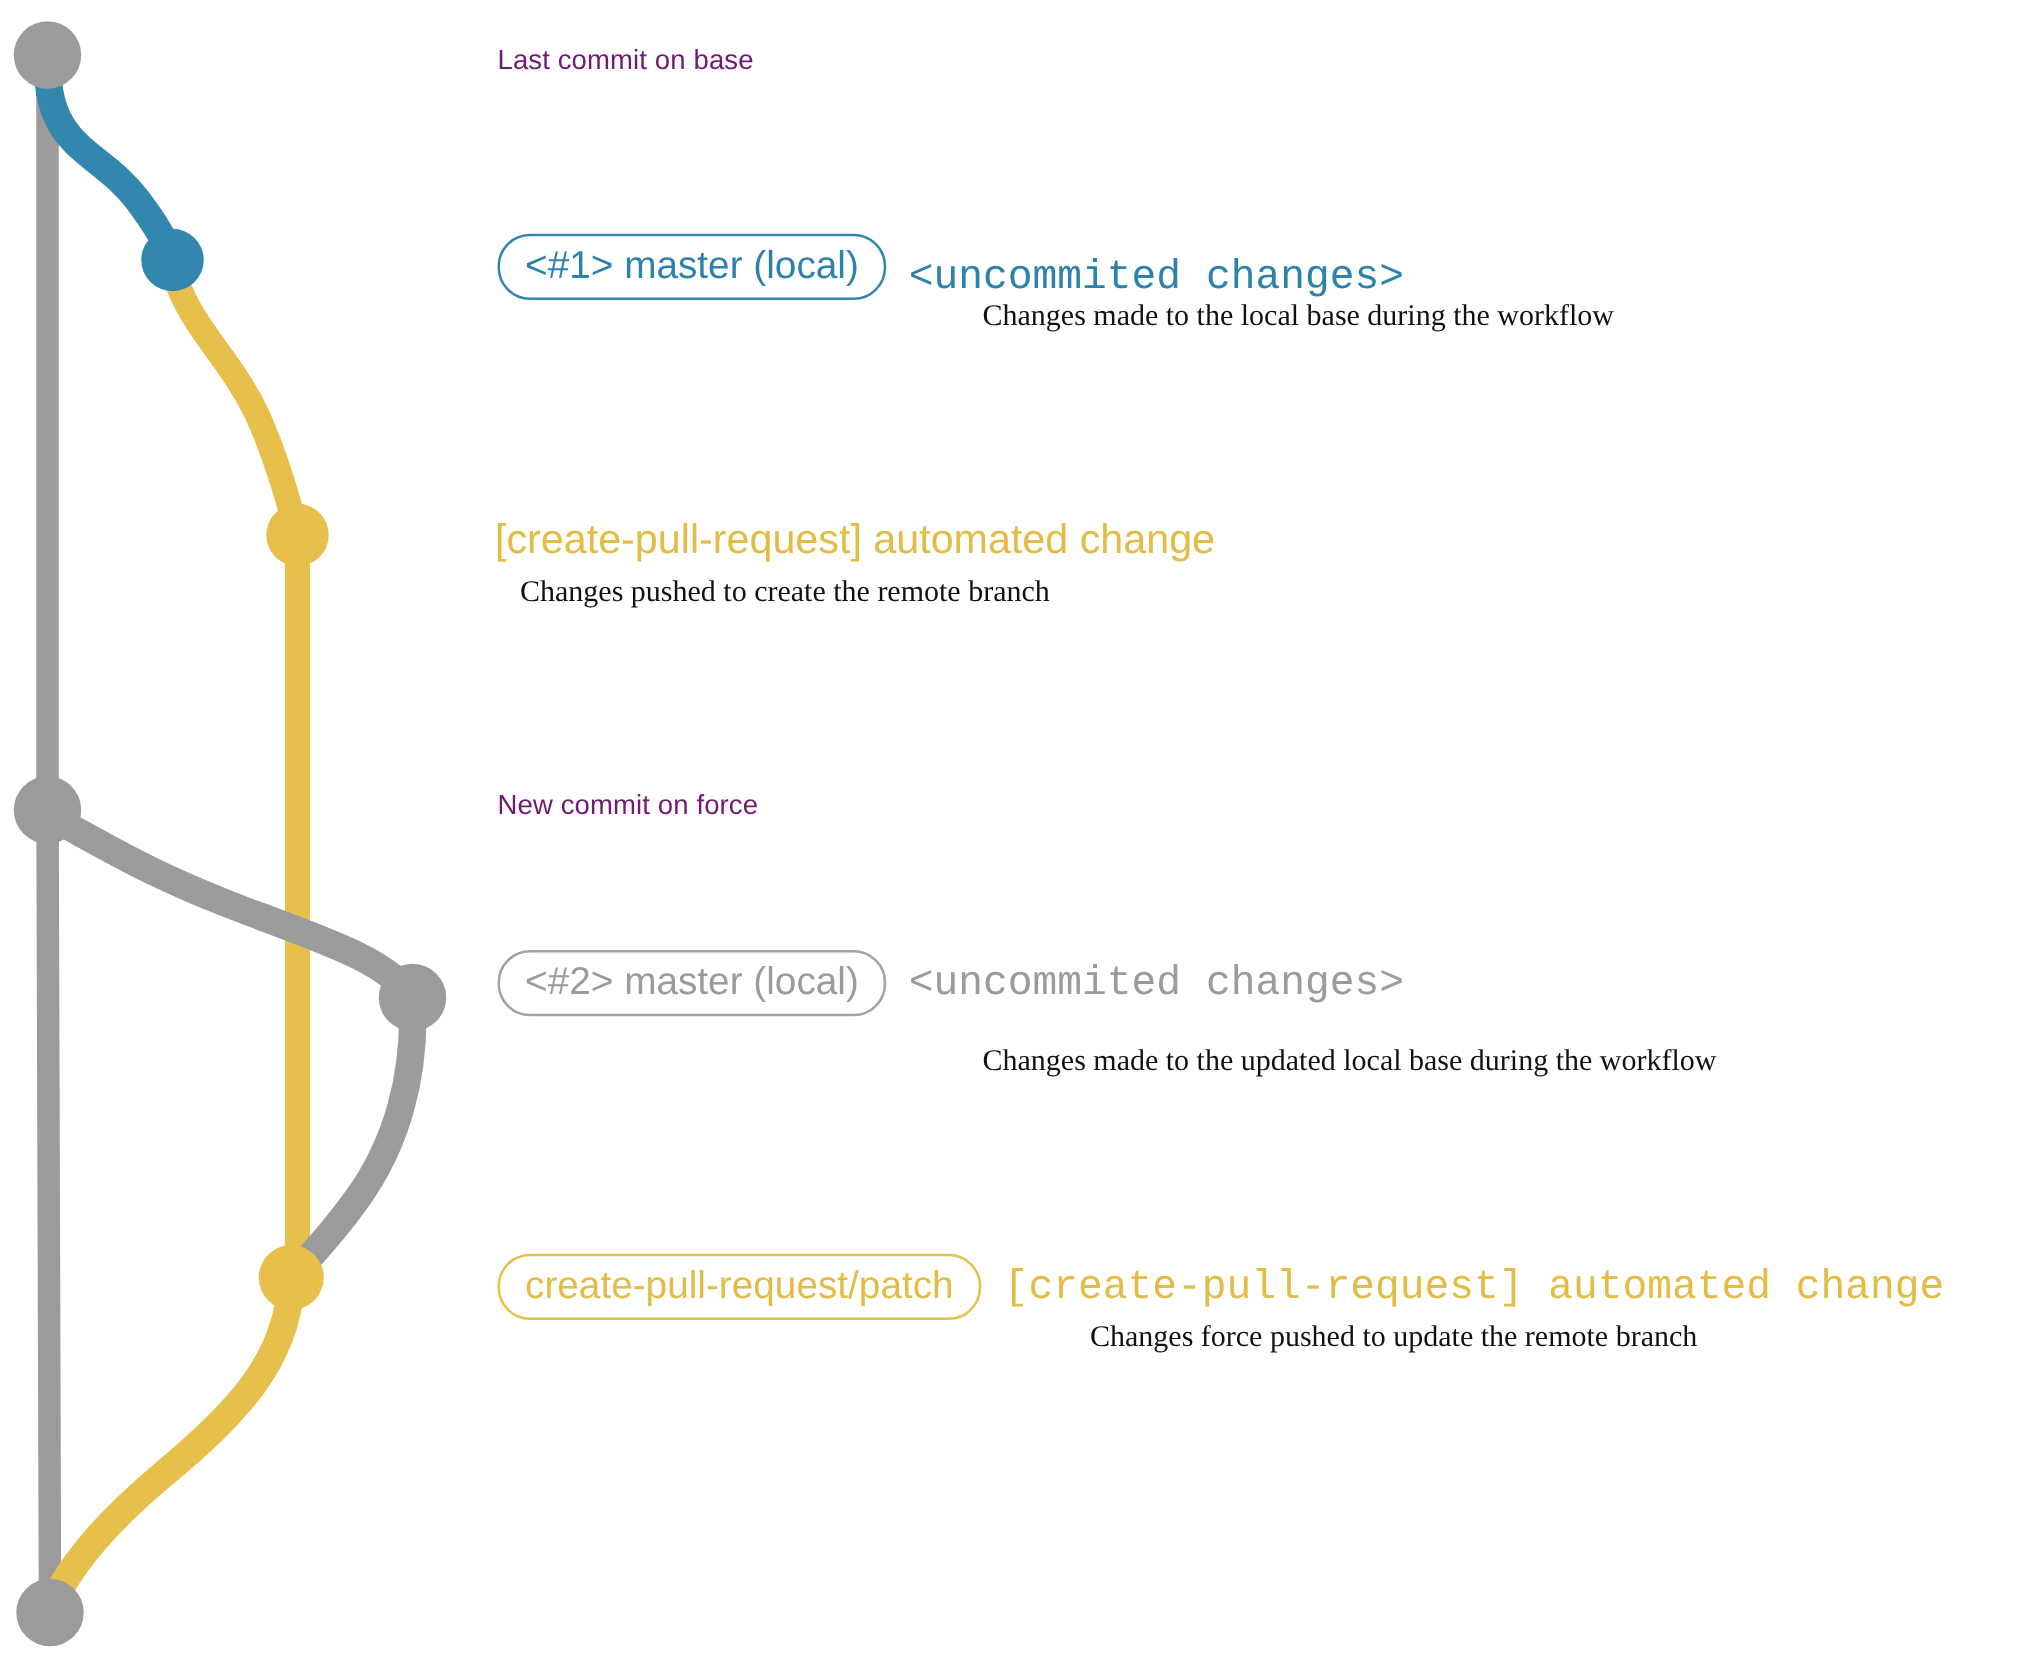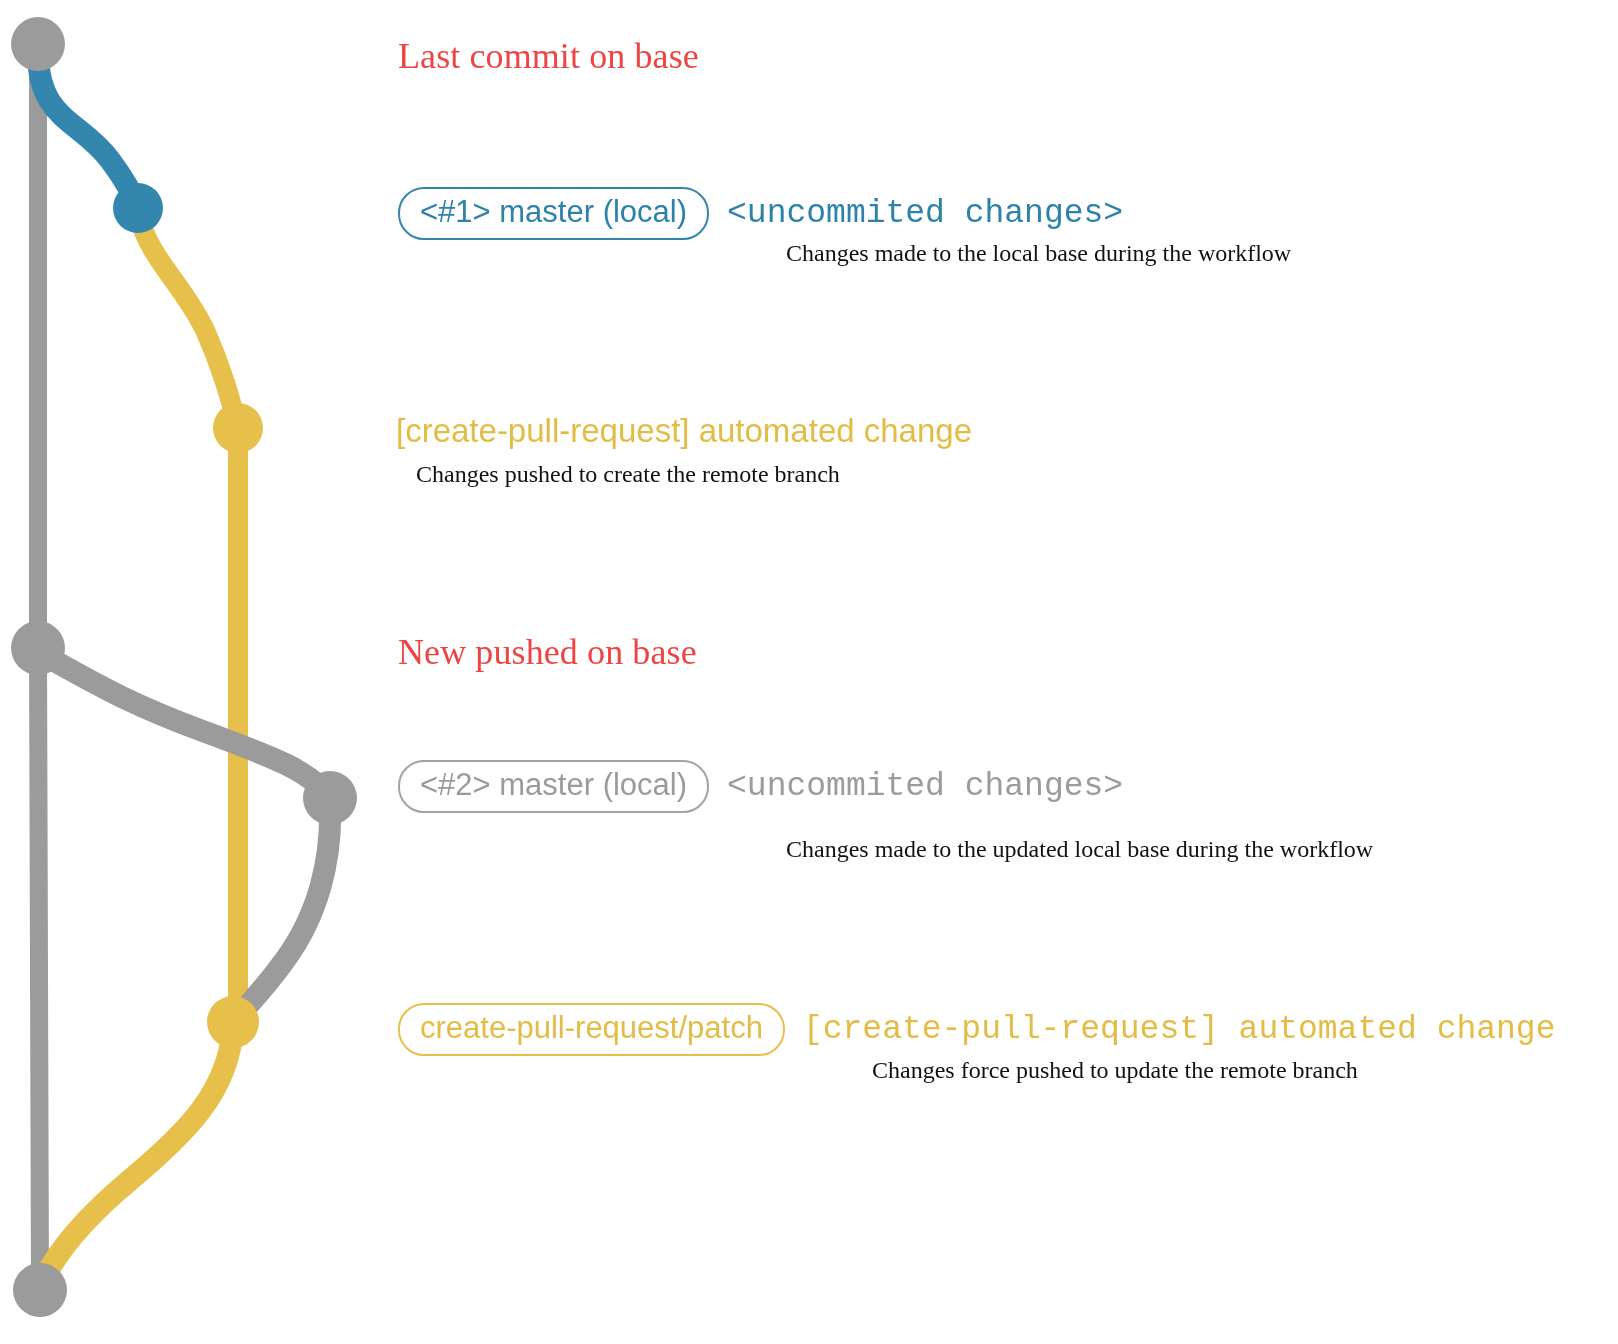--- a/index.html
+++ b/index.html
@@ -28,23 +28,23 @@
   }
 
   
   .row {
     position: absolute;
     display: flex;
     align-items: center;
     white-space: nowrap;
   }
   .heading {
-    font-family: Liberation Serif, serif;
-    font-size: 36px;
-    color: #ef4444;
+    font-family: Liberation Sans, sans-serif;
+    font-size: 22px;
+    color: #701a75;
     letter-spacing: 0.1px;
   }
   .badge {
     display: inline-block;
     border: 2px solid #9b9b9b;
     border-radius: 26px;
     padding: 7px 20px 9px 20px;
     font-family: "Liberation Sans", sans-serif;
     font-size: 31px;
     line-height: 1.05;
@@ -105,33 +105,33 @@
     <circle cx="38" cy="648" r="27" fill="#9b9b9b"></circle>
     <circle cx="330" cy="798" r="27" fill="#9b9b9b"></circle>
     <circle cx="233" cy="1022" r="26" fill="#e6c04a"></circle>
     <circle cx="40" cy="1290" r="27" fill="#9b9b9b"></circle>
   </svg>
 
   <div class="row" style="left:398px; top:35px;">
     <span class="heading">Last commit on base</span>
   </div>
 
-  <div class="row" style="left:398px; top:187px;">
+  <div class="row" style="left:398px; top:187px;align-items:flex-end;">
     <span class="badge blue">&lt;#1&gt; master (local)</span>
     <span class="subject blue">&lt;uncommited changes&gt;</span>
   </div>
   <div class="desc" style="left:786px; top:240px;">Changes made to the local base during the workflow</div>
 
   <div class="row" style="left:396px; top:412px;">
     <span class="subject yellow subject-standalone">[create-pull-request] automated change</span>
   </div>
   <div class="desc" style="left:416px; top:461px;">Changes pushed to create the remote branch</div>
 
   <div class="row" style="left:398px; top:631px;">
-    <span class="heading">New pushed on base</span>
+    <span class="heading">New commit on force</span>
   </div>
 
   <div class="row" style="left:398px; top:760px;">
     <span class="badge gray">&lt;#2&gt; master (local)</span>
     <span class="subject gray">&lt;uncommited changes&gt;</span>
   </div>
   <div class="desc" style="left:786px; top:836px;">Changes made to the updated local base during the workflow</div>
 
   <div class="row" style="left:398px; top:1003px;">
     <span class="badge yellow">create-pull-request/patch</span>

